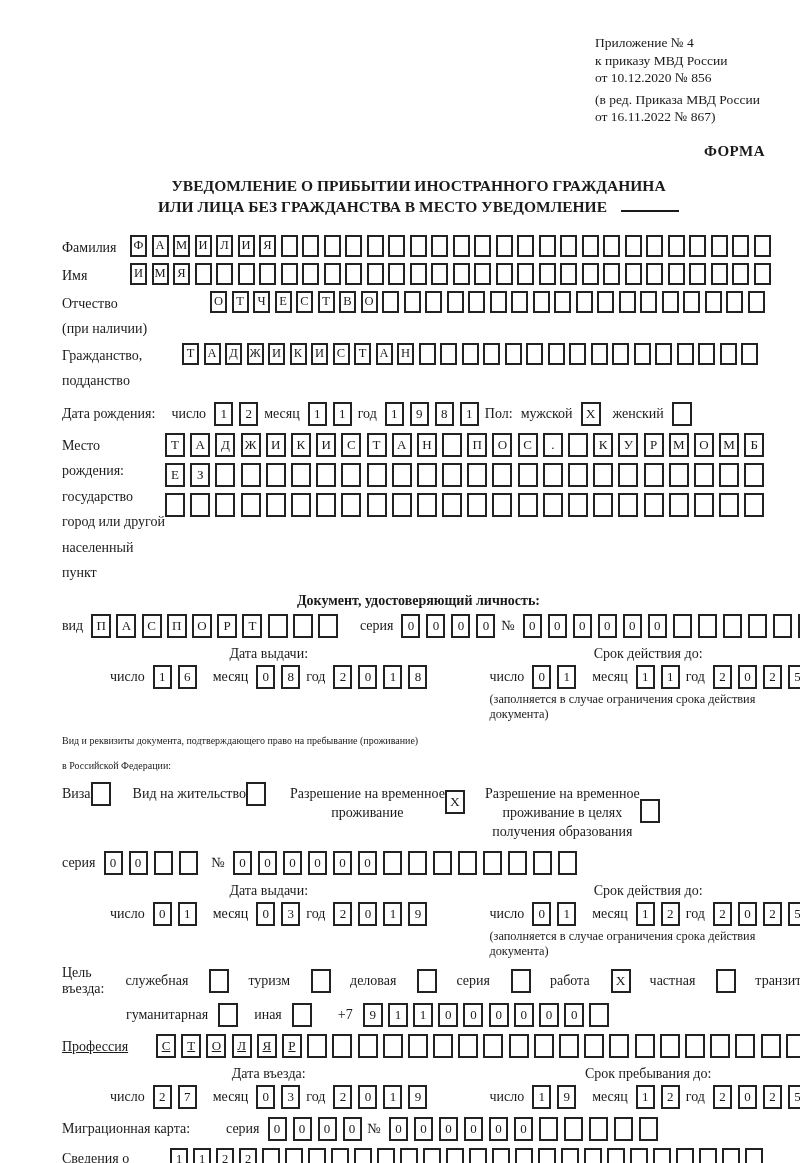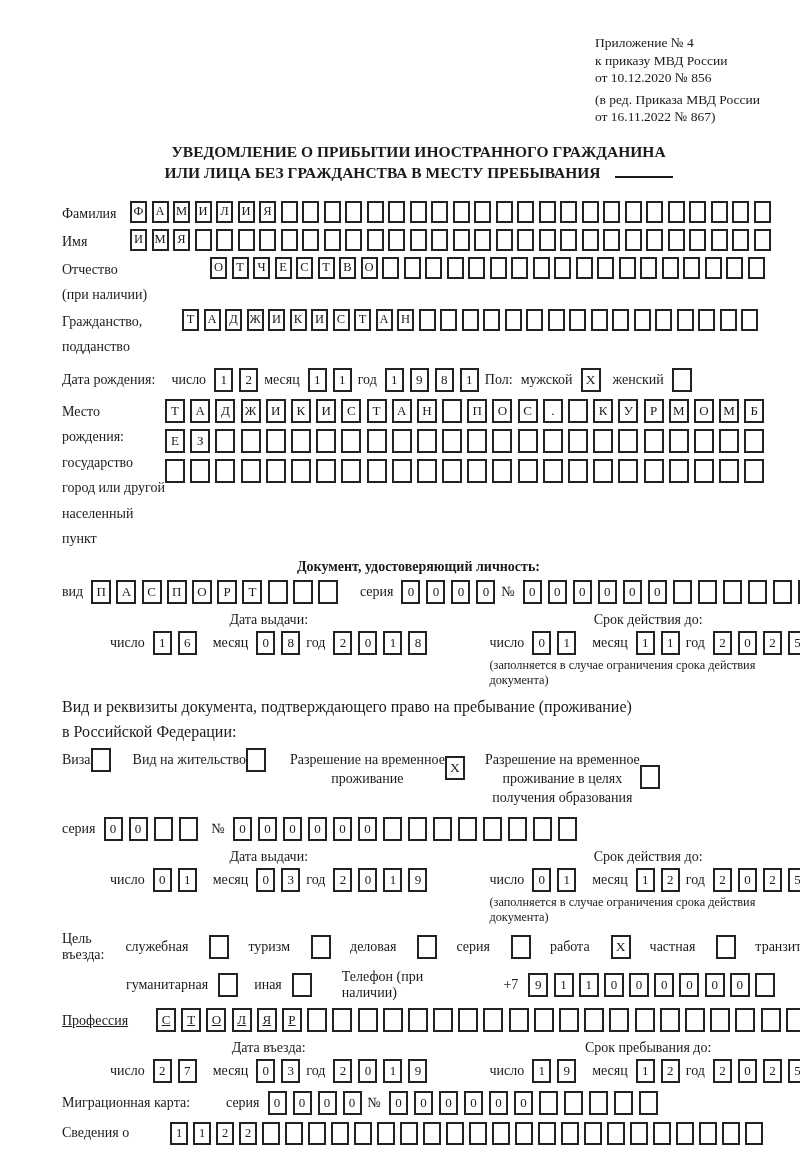--- a/index.html
+++ b/index.html
@@ -53,41 +53,42 @@
   .date-head { text-align: center; font-size: 14px; margin-bottom: 3px; }
   .date-line { display: flex; align-items: center; gap: 6px; font-size: 14px; }
   .date-line .lbl { margin-right: 2px; }
   .date-note { font-size: 12.3px; margin-top: 3px; text-align: left; }
 
   .inline-label { font-size: 14px; line-height: 24px; }
   .opt { display: flex; align-items: center; }
   .opt-label-stack { font-size: 14px; line-height: 19px; text-align: center; padding-top: 2px; }
 
   .center-bold { text-align: center; font-weight: bold; font-size: 14px; margin-top: 7px; }
-  .intro-line { font-size: 16px; margin-top: 8px; line-height: 21px; }
+  .intro-line { font-size: 10px; margin-top: 8px; line-height: 21px; }
 </style>
 </head>
 <body>
 
 <div class="page">
 
   <div class="ref-block">
     <div>Приложение № 4</div>
     <div>к приказу МВД России</div>
     <div>от 10.12.2020 № 856</div>
     <div class="gap"></div>
     <div>(в ред. Приказа МВД России</div>
     <div>от 16.11.2022 № 867)</div>
   </div>
 
+  <div class="forma">ФОРМА</div>
 
   <div class="title">
     <div>УВЕДОМЛЕНИЕ О ПРИБЫТИИ ИНОСТРАННОГО ГРАЖДАНИНА</div>
     <div>
-      <span>ИЛИ ЛИЦА БЕЗ ГРАЖДАНСТВА В МЕСТУ ПРЕБЫВАНИЯ</span><span class="blank-underline"></span>
+      <span>ИЛИ ЛИЦА БЕЗ ГРАЖДАНСТВА В МЕСТО УВЕДОМЛЕНИЕ</span><span class="blank-underline"></span>
     </div>
   </div>
 
 
   <div class="frow" style="margin-top:17px;">
     <div class="flabel" style="width:68px;">Фамилия</div>
     <div class="cells">
         <div class="cell">Ф</div>
         <div class="cell">А</div>
         <div class="cell">М</div>
@@ -551,21 +552,20 @@
     <div class="checkbox"></div>
     <span class="lbl">транзит</span>
     <div class="checkbox"></div>
   </div>
 
   <div class="date-line" style="margin-top:6px; gap:8px; padding-left:64px;">
     <span class="lbl">гуманитарная</span>
     <div class="checkbox"></div>
     <span class="lbl" style="margin-left:8px;">иная</span>
     <div class="checkbox"></div>
-    <span class="lbl" style="margin-left:22px;">Телефон (при наличии)</span>
     <span class="lbl" style="margin-left:18px;">+7</span>
     <div class="cells wide">
         <div class="cell">9</div>
         <div class="cell">1</div>
         <div class="cell">1</div>
         <div class="cell">0</div>
         <div class="cell">0</div>
         <div class="cell">0</div>
         <div class="cell">0</div>
         <div class="cell">0</div>

